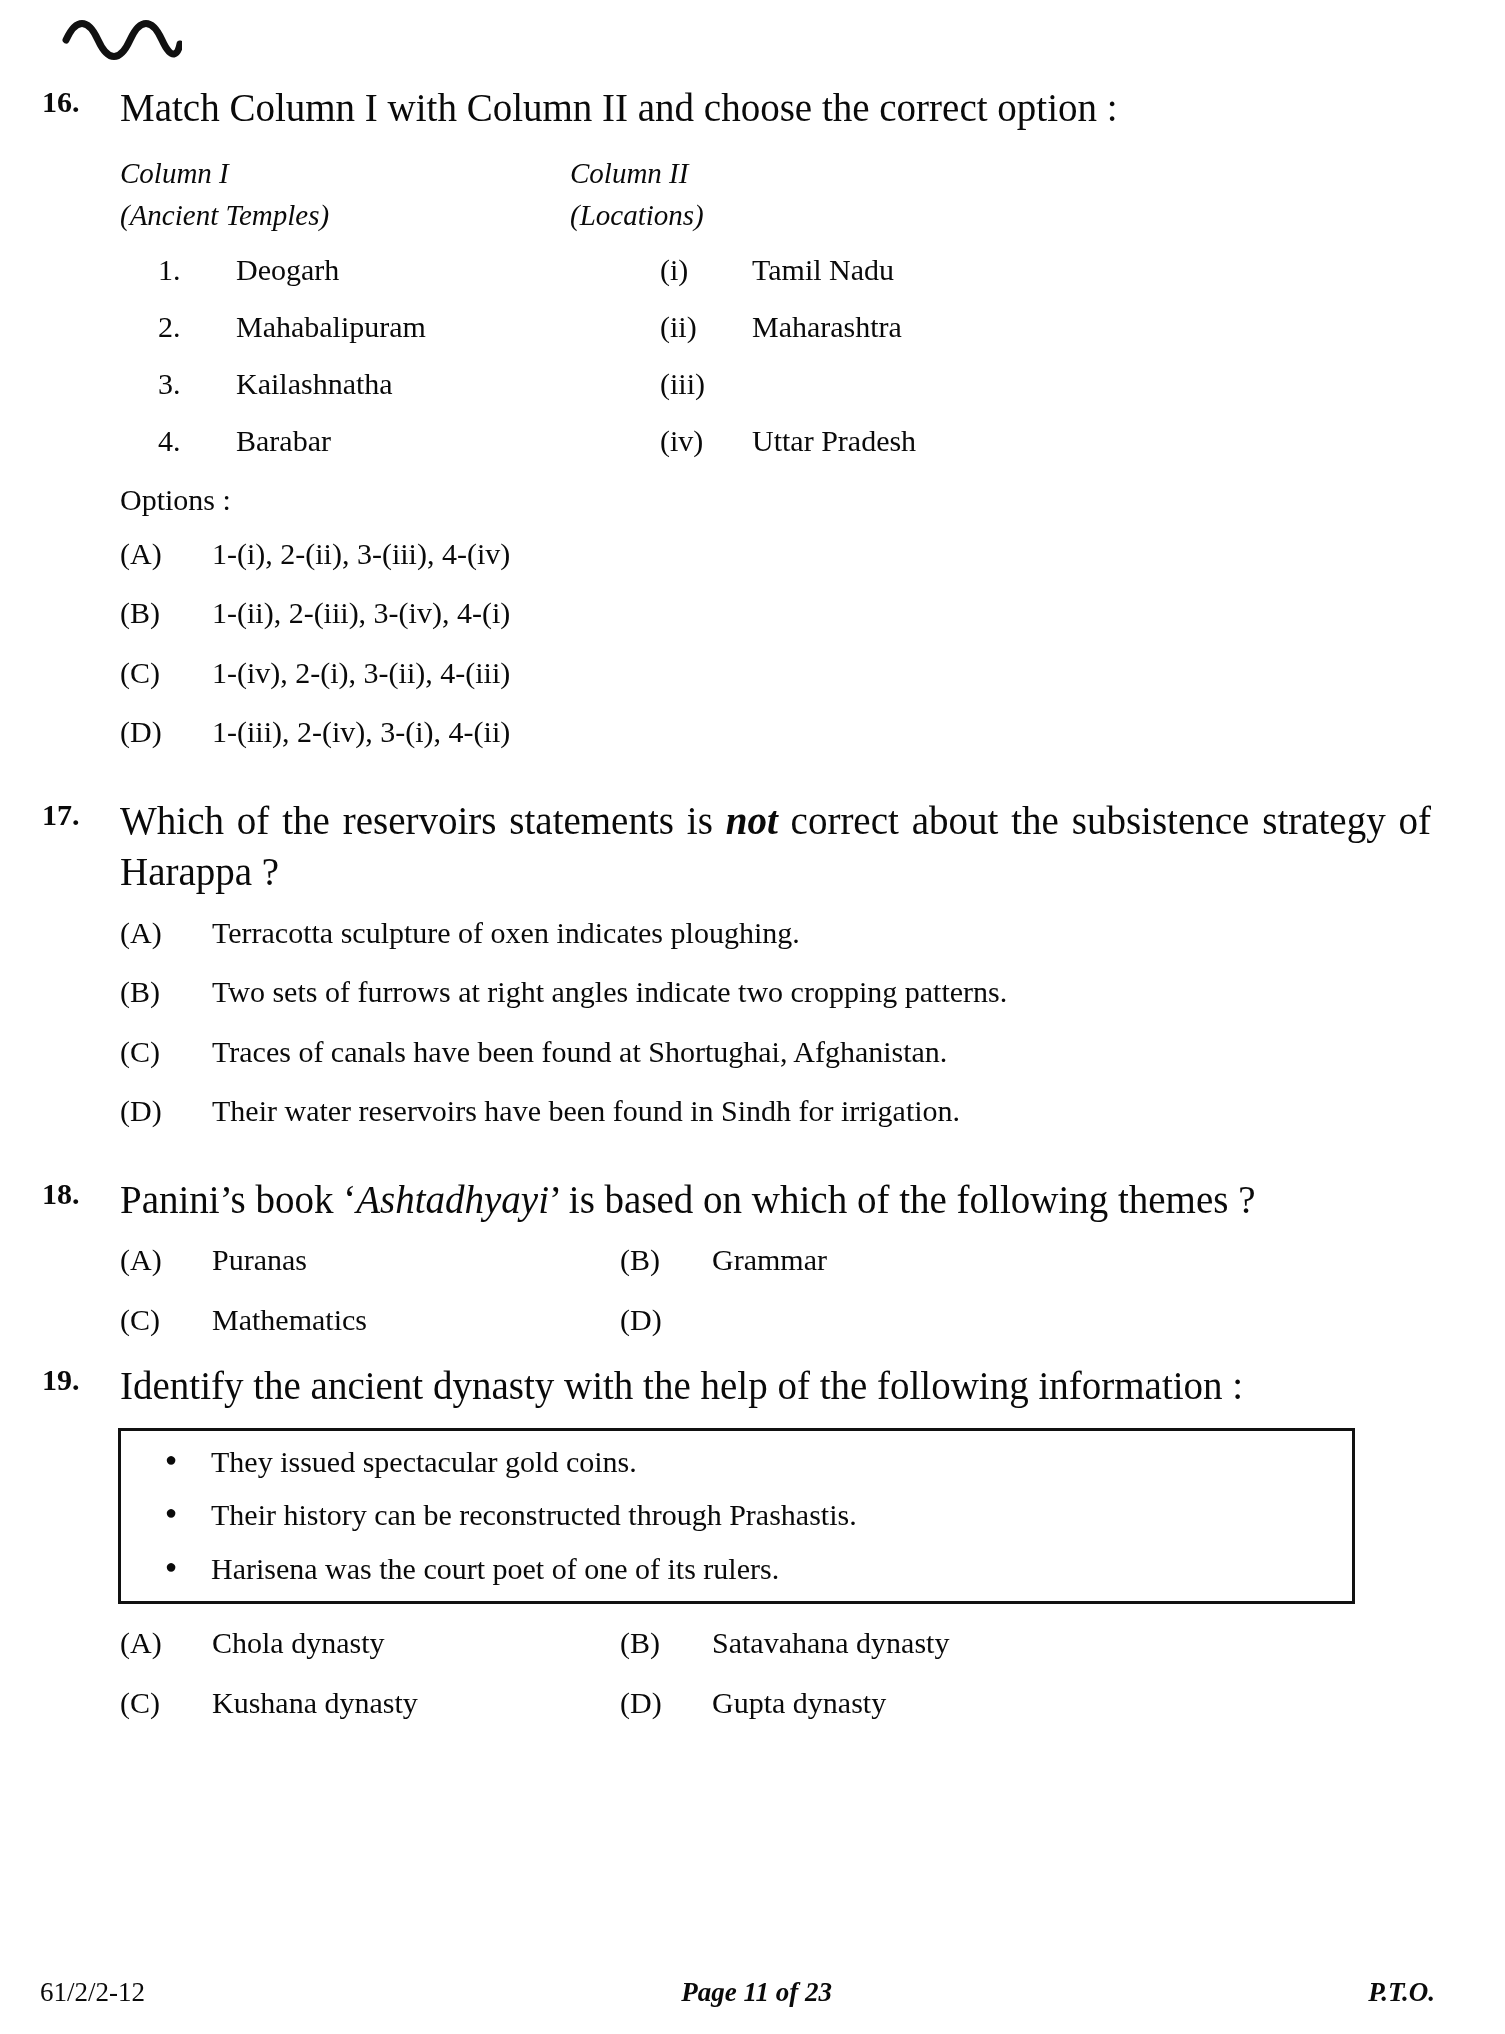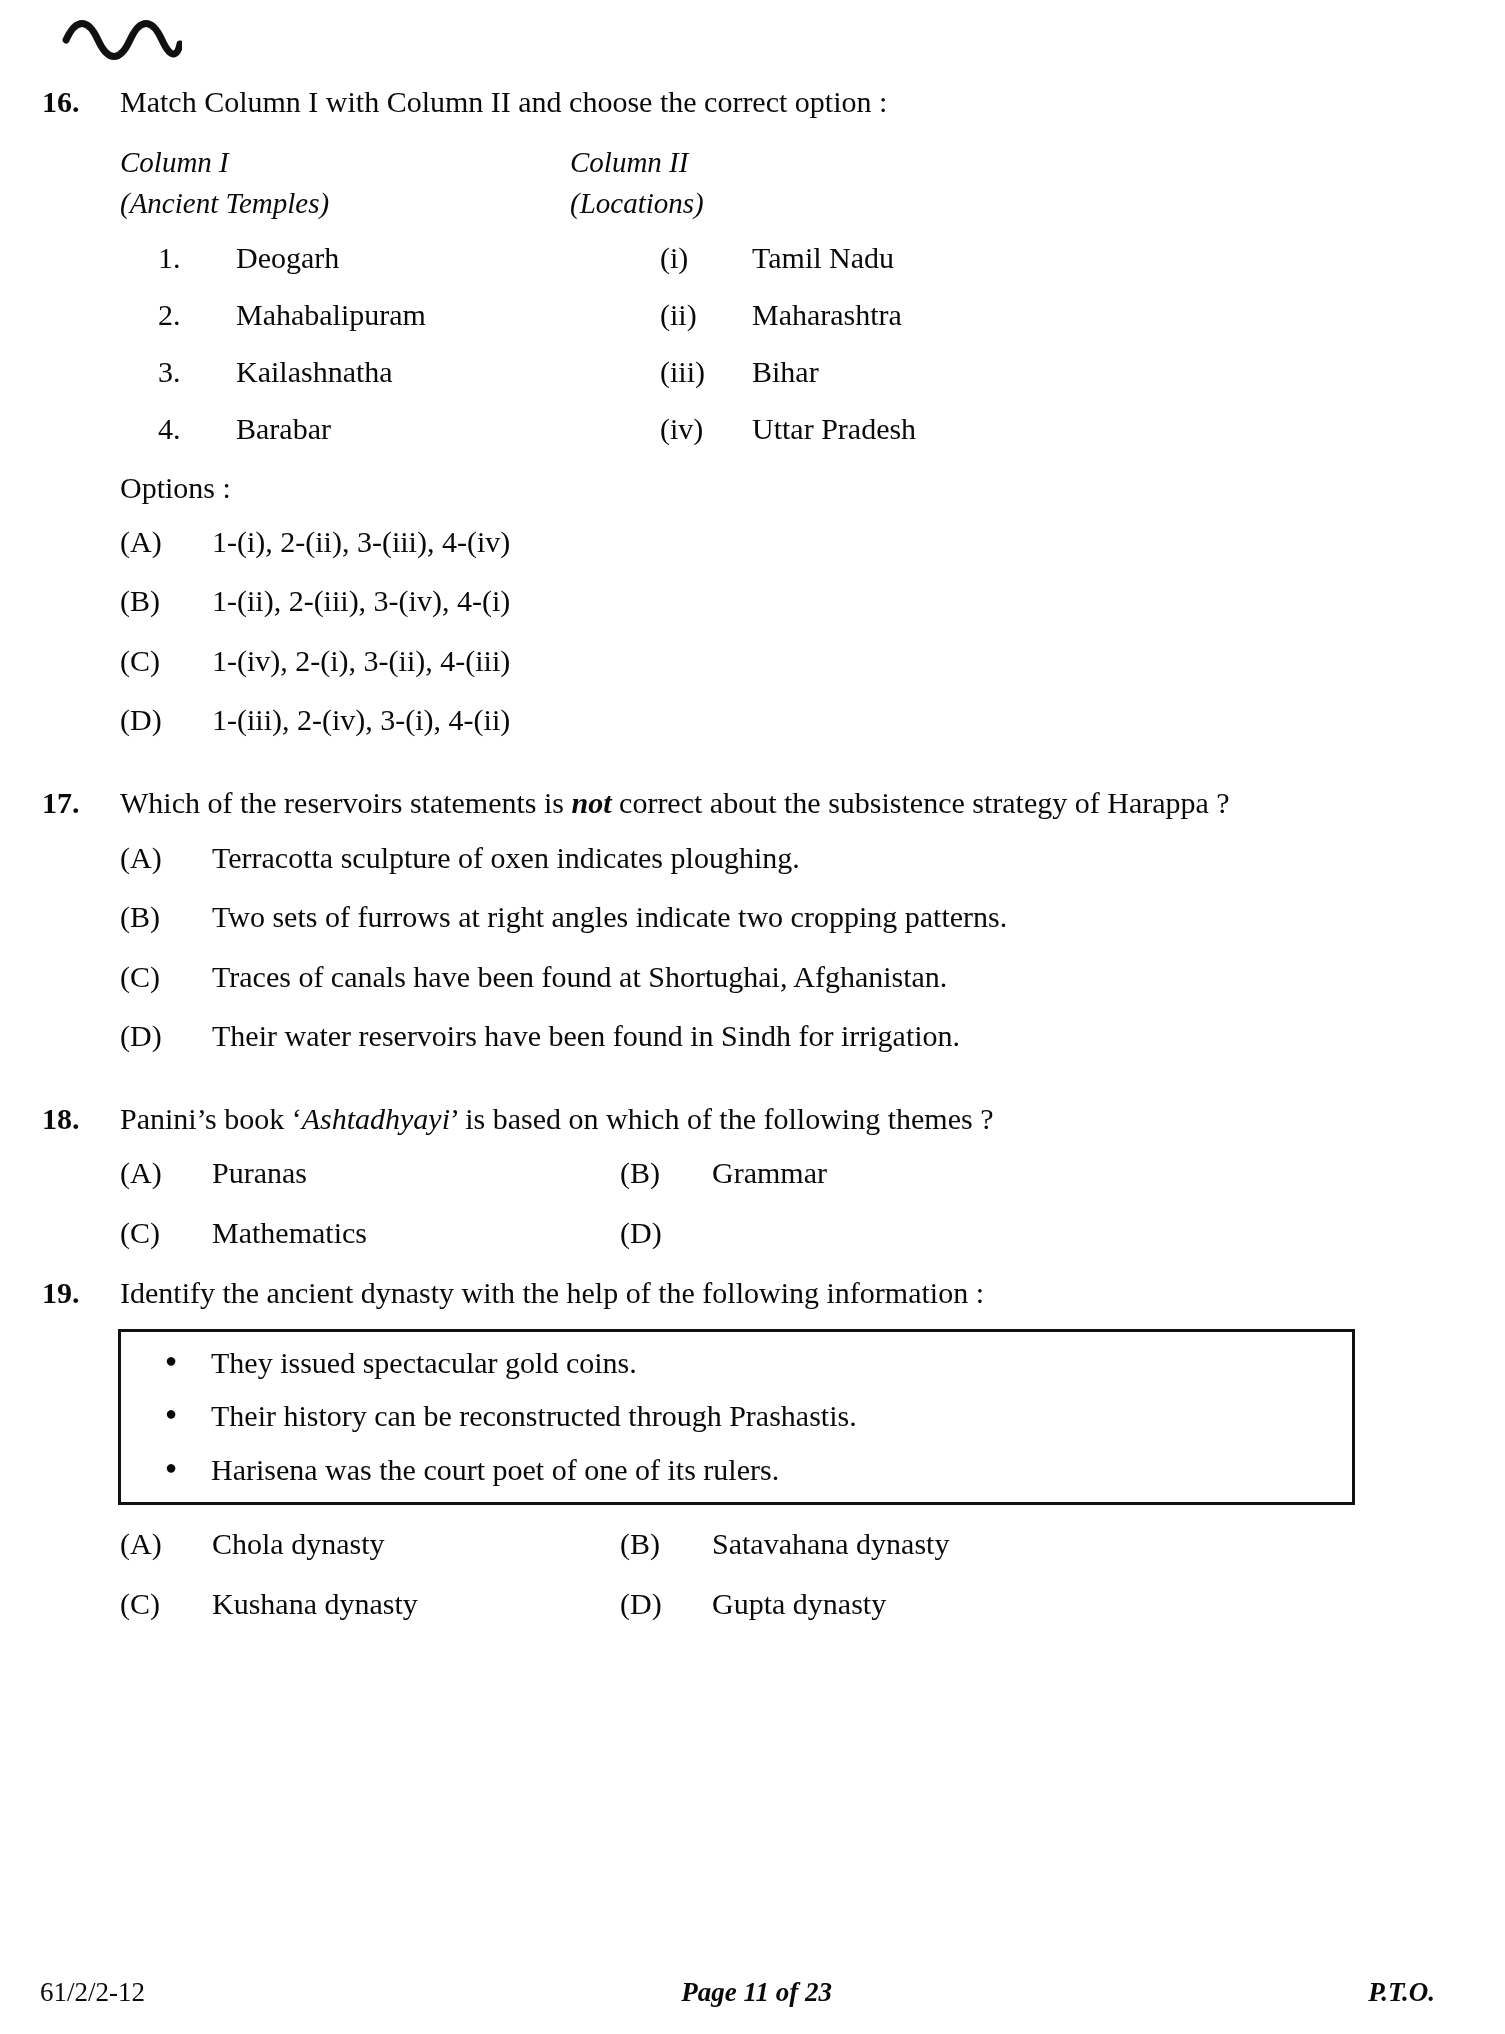--- a/index.html
+++ b/index.html
@@ -42,21 +42,21 @@
     font-size: 30px;
     line-height: 1.30;
     padding-left: 2px;
   }
   .q-body {
     flex: 1 1 auto;
     font-size: 30px;
     line-height: 1.30;
   }
   .q-stem {
-    font-size: 30px;
+    font-size: 39px;
     line-height: 1.32;
   }
   .q-stem.justify {
     text-align: justify;
     text-align-last: left;
     padding-right: 4px;
   }
   .bold-italic { font-weight: bold; font-style: italic; }
   .ital { font-style: italic; }
 
@@ -201,21 +201,20 @@
         <div class="match-row">
           <div class="m-left-num">2.</div>
           <div class="m-left-txt">Mahabalipuram</div>
           <div class="m-right-num">(ii)</div>
           <div class="m-right-txt">Maharashtra</div>
         </div>
         <div class="match-row">
           <div class="m-left-num">3.</div>
           <div class="m-left-txt">Kailashnatha</div>
           <div class="m-right-num">(iii)</div>
-          <div class="m-right-txt">Bihar</div>
         </div>
         <div class="match-row">
           <div class="m-left-num">4.</div>
           <div class="m-left-txt">Barabar</div>
           <div class="m-right-num">(iv)</div>
           <div class="m-right-txt">Uttar Pradesh</div>
         </div>
       </div>
 
       <div class="options-label">Options :</div>

